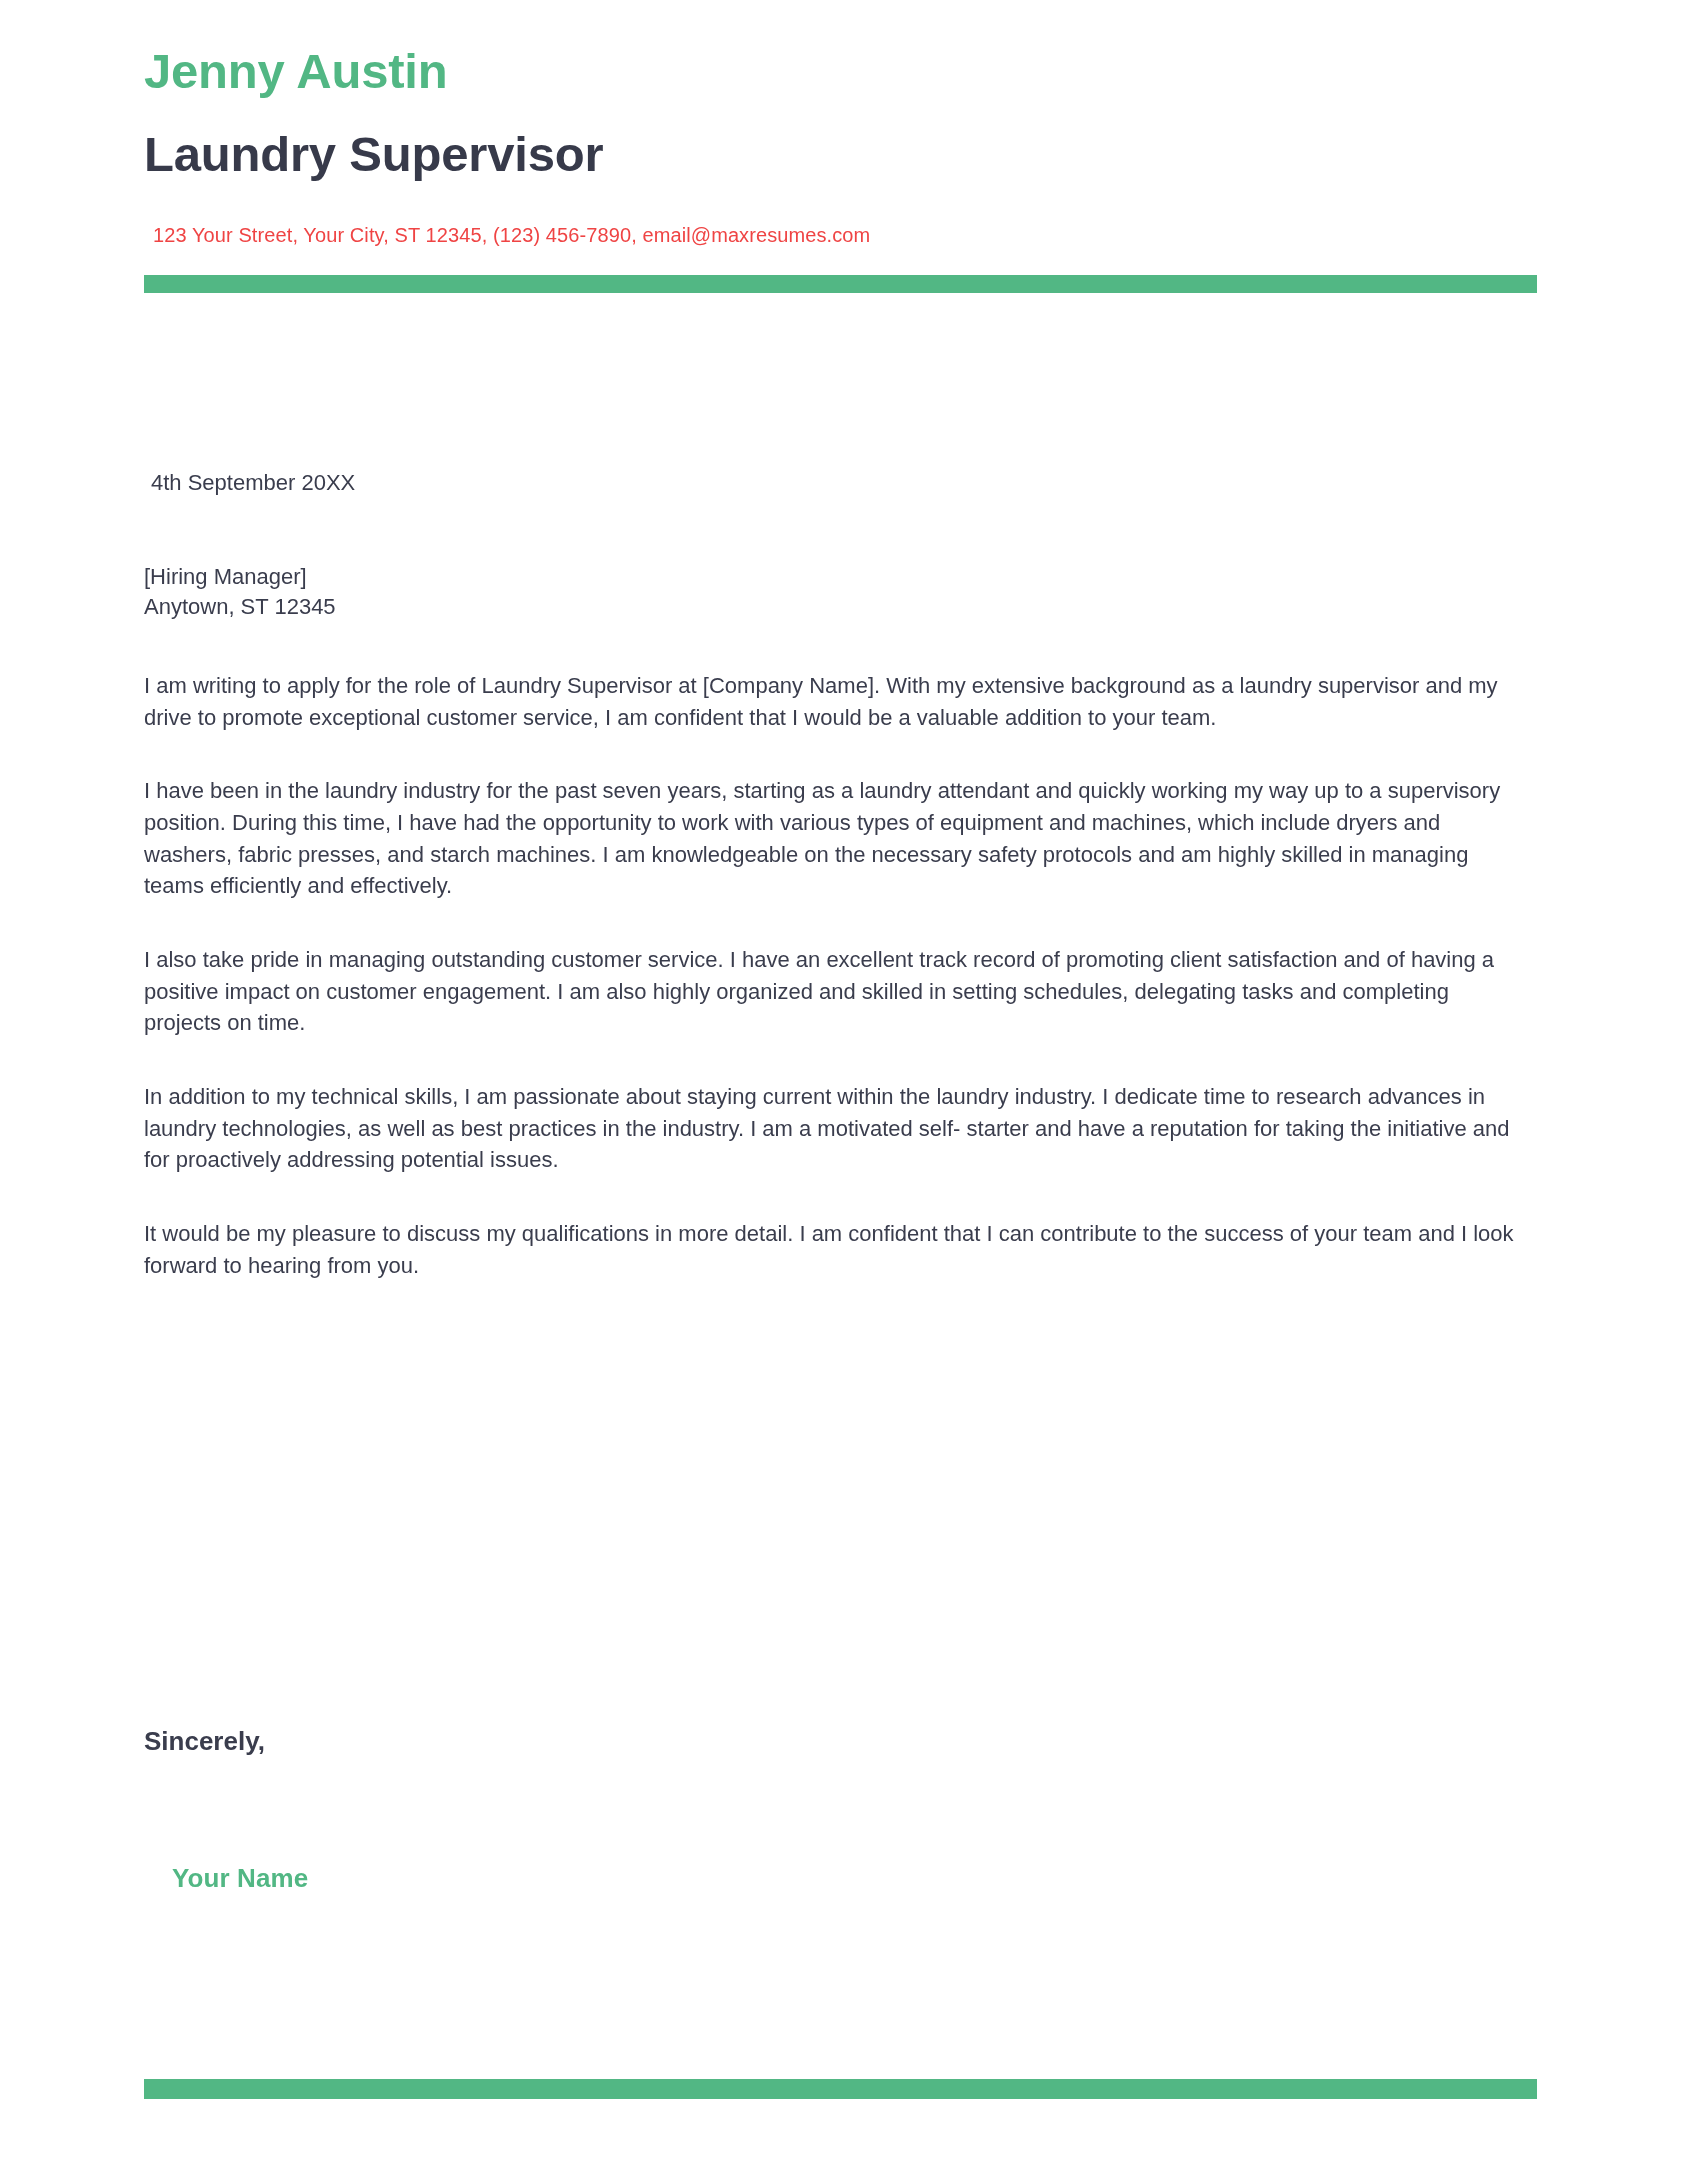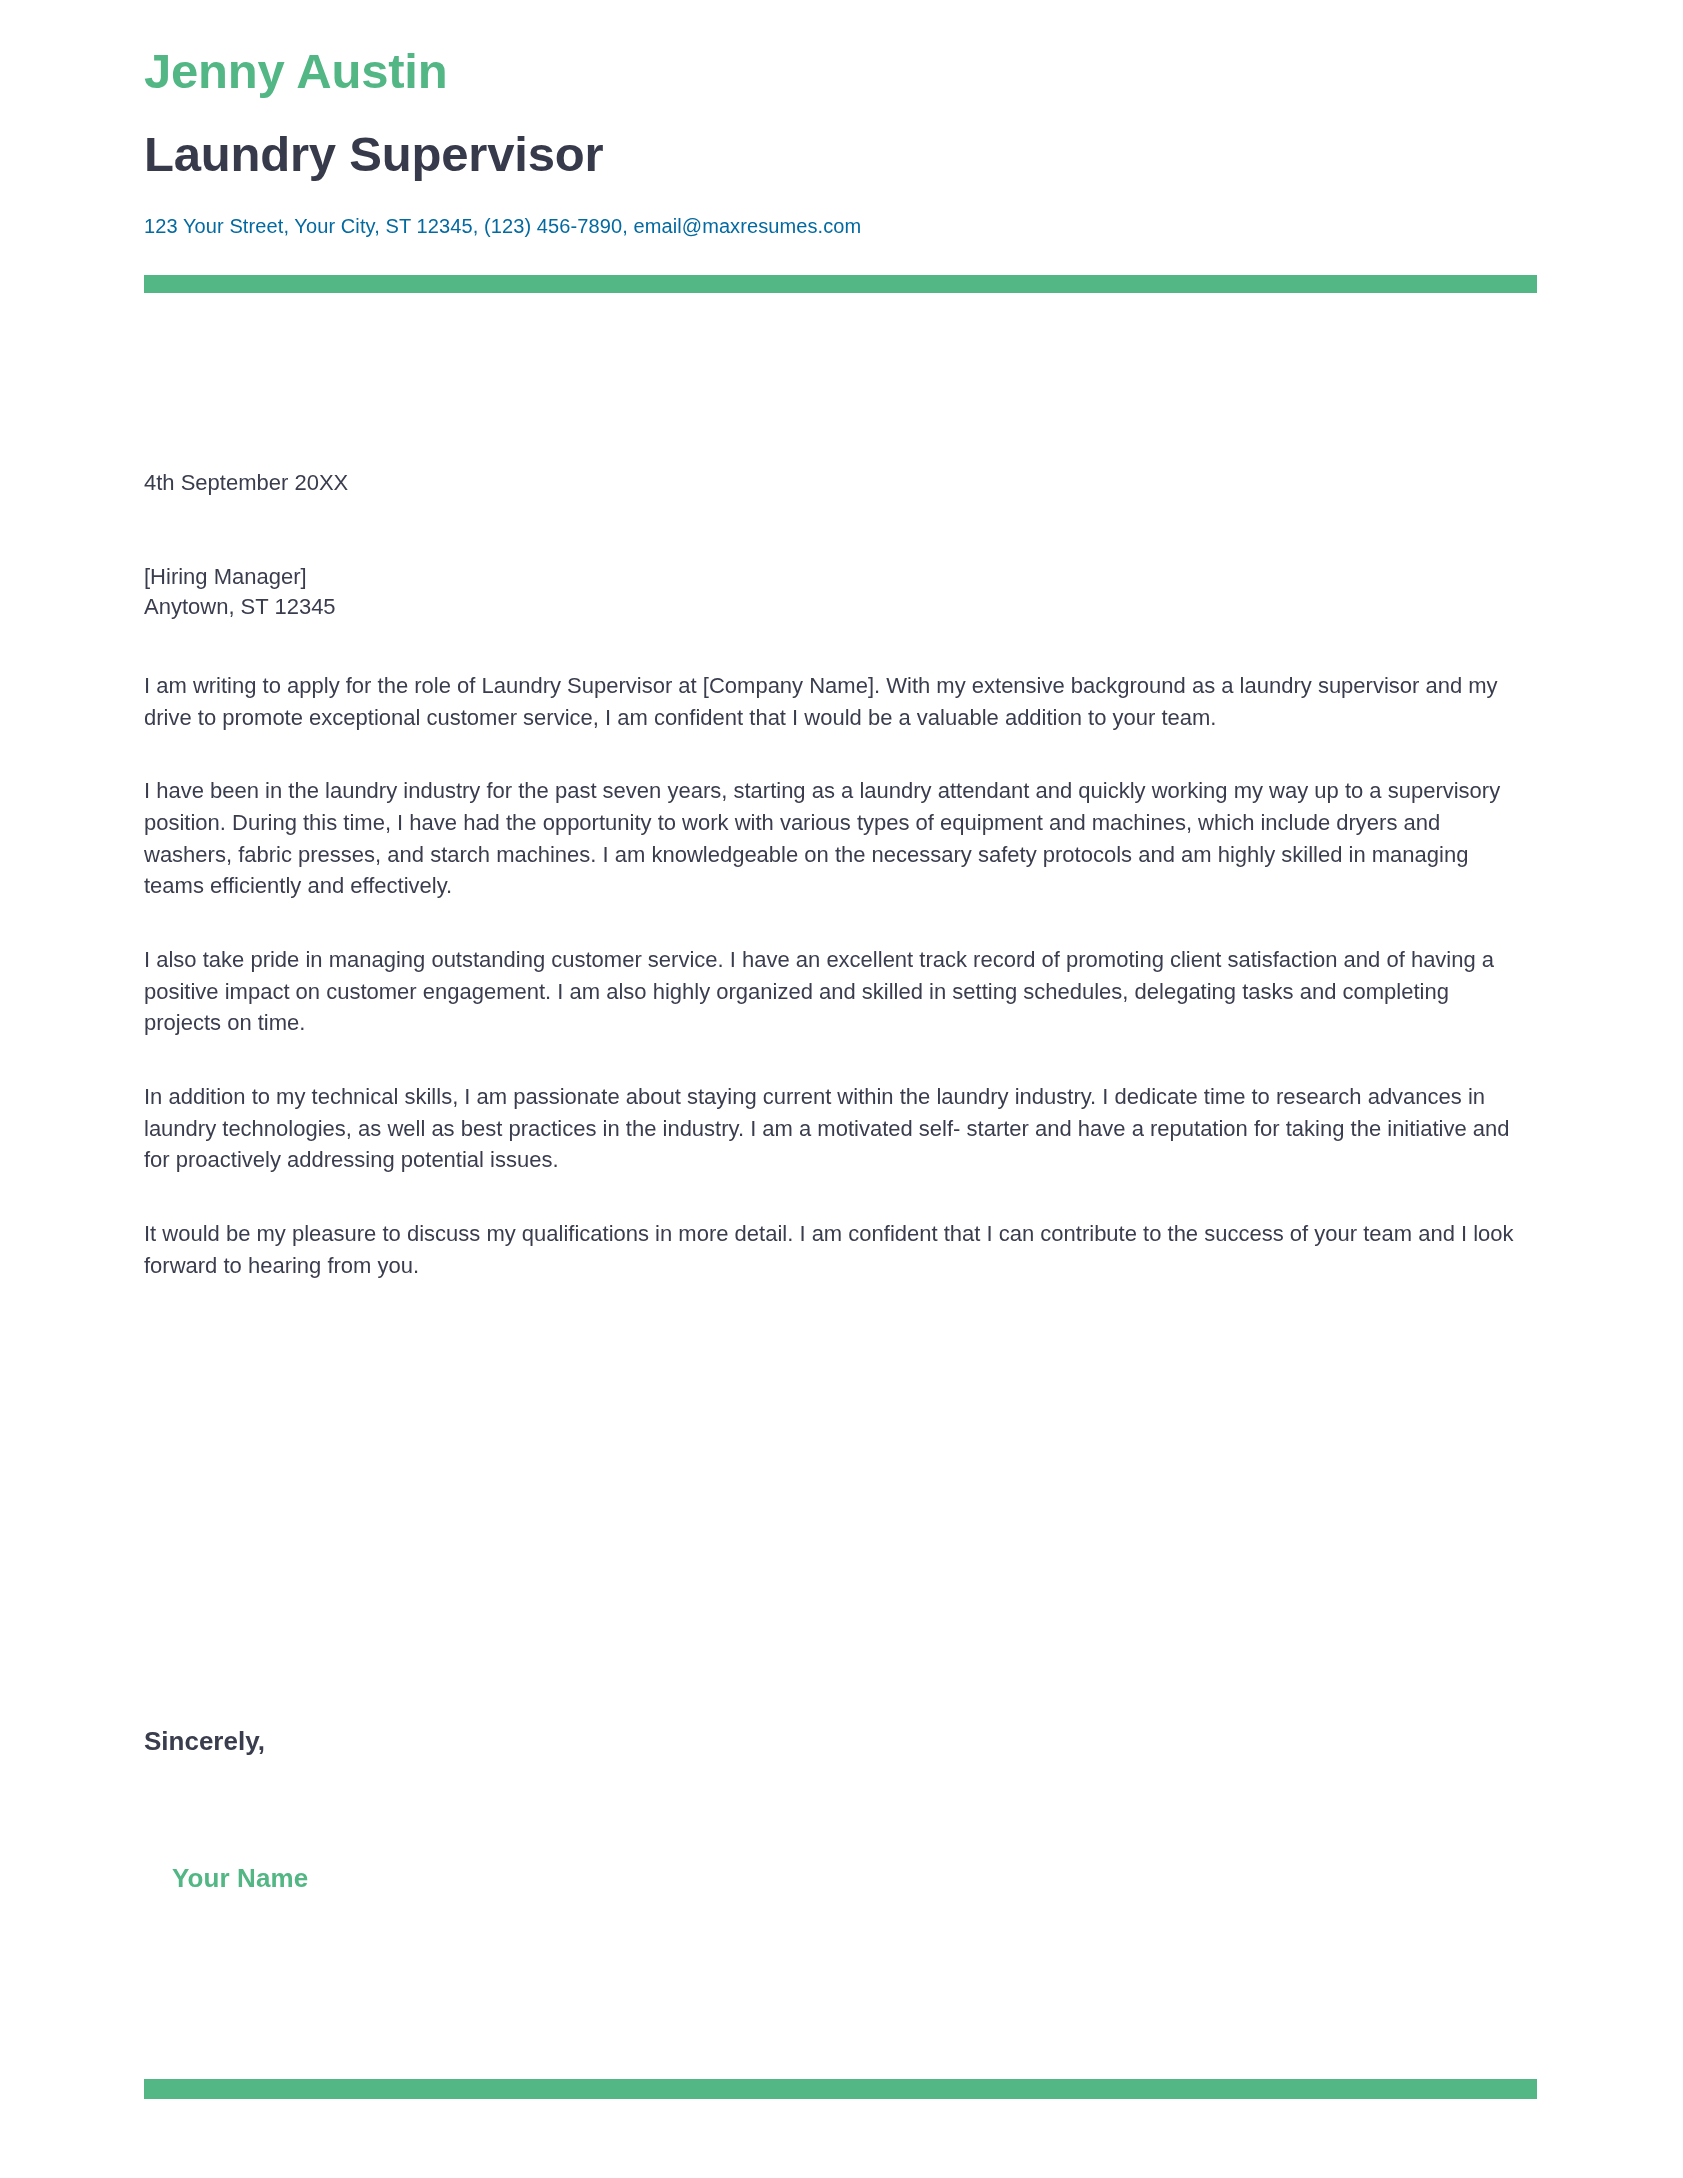--- a/index.html
+++ b/index.html
@@ -50,23 +50,23 @@
     color: #373A4A;
     letter-spacing: -0.2px;
     line-height: 1.2;
     margin: 0;
     padding: 26px 0 0 0;
   }
 
   .contact-line {
     font-size: 20px;
     font-weight: normal;
-    color: #0369a1;
+    color: #ef4444;
     line-height: 1.4;
-    margin: 0;
+    margin: 9px;
     padding: 28px 0 0 0;
     letter-spacing: 0.1px;
   }
 
   
   .rule {
     position: absolute;
     left: 144px;
     width: 1393px;
     background: #52B784;
@@ -85,21 +85,21 @@
     position: absolute;
     left: 144px;
     top: 467px;
     width: 1376px;
     color: #3A3D4D;
     font-size: 22px;
     line-height: 1.42;
   }
 
   .date-line {
-    margin: 0 0 64px 0;
+    margin: 0 0 64px 7px;
   }
 
   .recipient-block {
     margin: 0 0 48px 0;
     line-height: 1.36;
   }
   .recipient-block .addr-row {
     display: block;
   }
 

